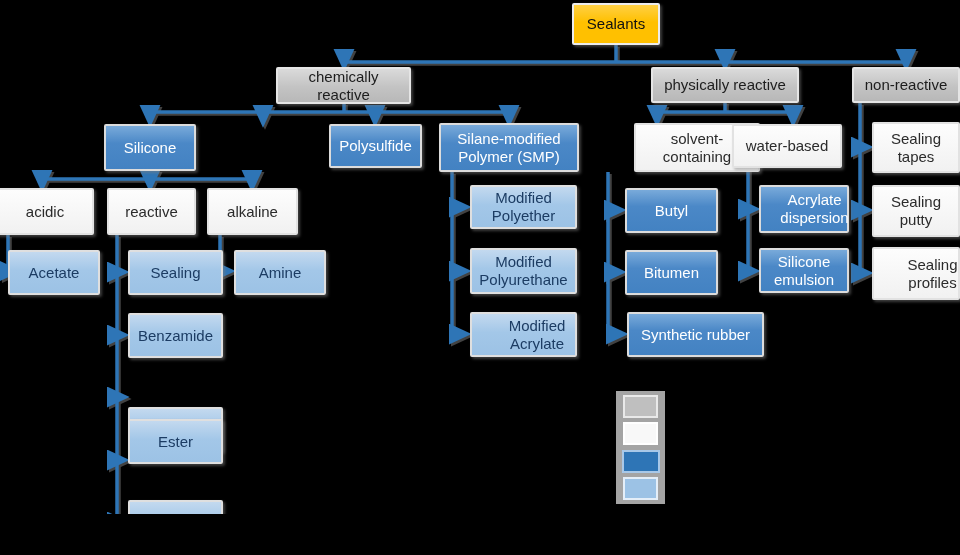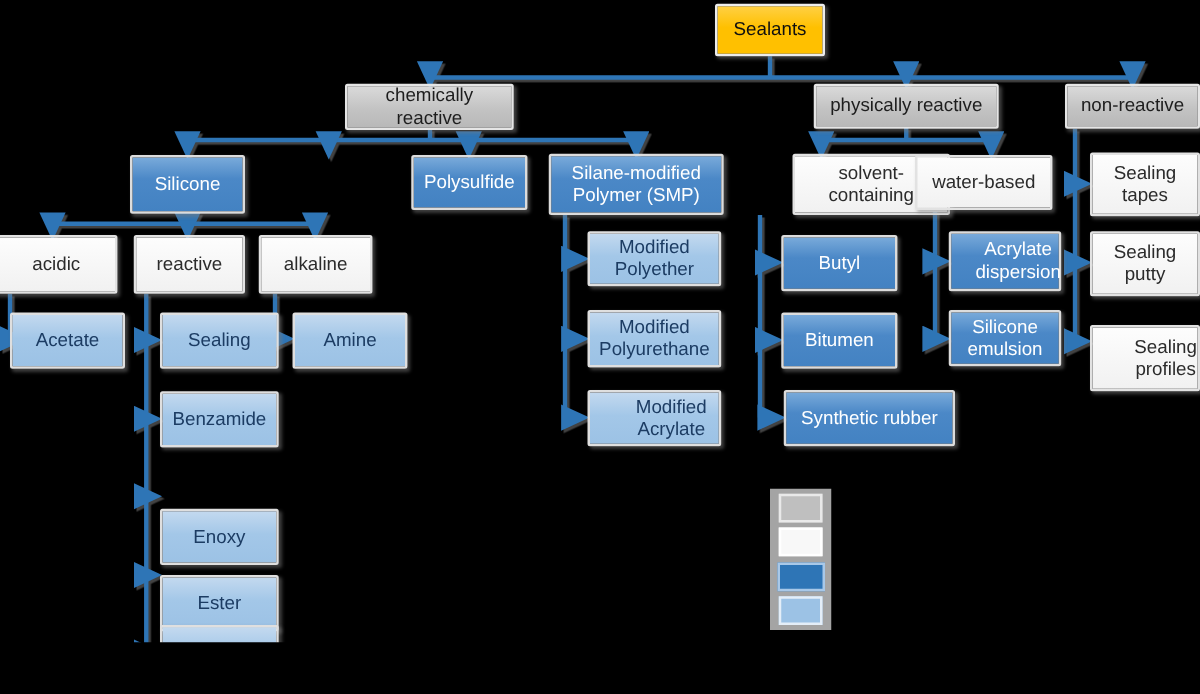--- a/index.html
+++ b/index.html
@@ -107,32 +107,32 @@
 
   <div class="node n-type" style="left:104px;top:124px;width:92px;height:47px;">Silicone</div>
   <div class="node n-type" style="left:329px;top:124px;width:93px;height:44px;">Polysulfide</div>
   <div class="node n-type" style="left:439px;top:123px;width:140px;height:49px;">Silane-modified Polymer (SMP)</div>
 
   <div class="node n-plain" style="left:594px;top:123px;width:126px;height:49px;margin-left:40px;">solvent-containing</div>
   <div class="node n-plain" style="left:872px;top:122px;width:88px;height:51px;">Sealing tapes</div>
 
   <div class="node n-plain" style="left:732px;top:124px;width:110px;height:44px;">water-based</div>
   <div class="node n-plain" style="left:872px;top:185px;width:88px;height:52px;">Sealing putty</div>
-  <div class="node n-plain" style="left:872px;top:260px;width:88px;height:53px;padding-left:37px;">Sealing profiles</div>
+  <div class="node n-plain" style="left:872px;top:247px;width:88px;height:53px;padding-left:37px;">Sealing profiles</div>
 
   <div class="node n-plain" style="left:-4px;top:188px;width:98px;height:47px;">acidic</div>
   <div class="node n-plain" style="left:107px;top:188px;width:89px;height:47px;">reactive</div>
   <div class="node n-plain" style="left:207px;top:188px;width:91px;height:47px;">alkaline</div>
 
   <div class="node n-sub" style="left:8px;top:250px;width:92px;height:45px;text-align:right;">Acetate</div>
   <div class="node n-sub" style="left:128px;top:250px;width:95px;height:45px;">Sealing</div>
   <div class="node n-sub" style="left:234px;top:250px;width:92px;height:45px;">Amine</div>
   <div class="node n-sub" style="left:128px;top:313px;width:95px;height:45px;">Benzamide</div>
   <div class="node n-sub" style="left:128px;top:375px;width:95px;height:45px;margin-top:32px;">Enoxy</div>
-  <div class="node n-sub" style="left:128px;top:460px;width:95px;height:45px;">Ester</div>
+  <div class="node n-sub" style="left:128px;top:419px;width:95px;height:45px;">Ester</div>
   <div class="node n-sub" style="left:128px;top:500px;width:95px;height:46px;">Oxime</div>
 
   <div class="node n-sub" style="left:470px;top:185px;width:107px;height:44px;">Modified Polyether</div>
   <div class="node n-sub" style="left:470px;top:248px;width:107px;height:46px;">Modified Polyurethane</div>
   <div class="node n-sub" style="left:470px;top:312px;width:107px;height:45px;padding-left:31px;">Modified Acrylate</div>
 
   <div class="node n-type" style="left:625px;top:188px;width:93px;height:45px;">Butyl</div>
   <div class="node n-type" style="left:625px;top:250px;width:93px;height:45px;">Bitumen</div>
   <div class="node n-type" style="left:627px;top:312px;width:137px;height:45px;">Synthetic rubber</div>
 

